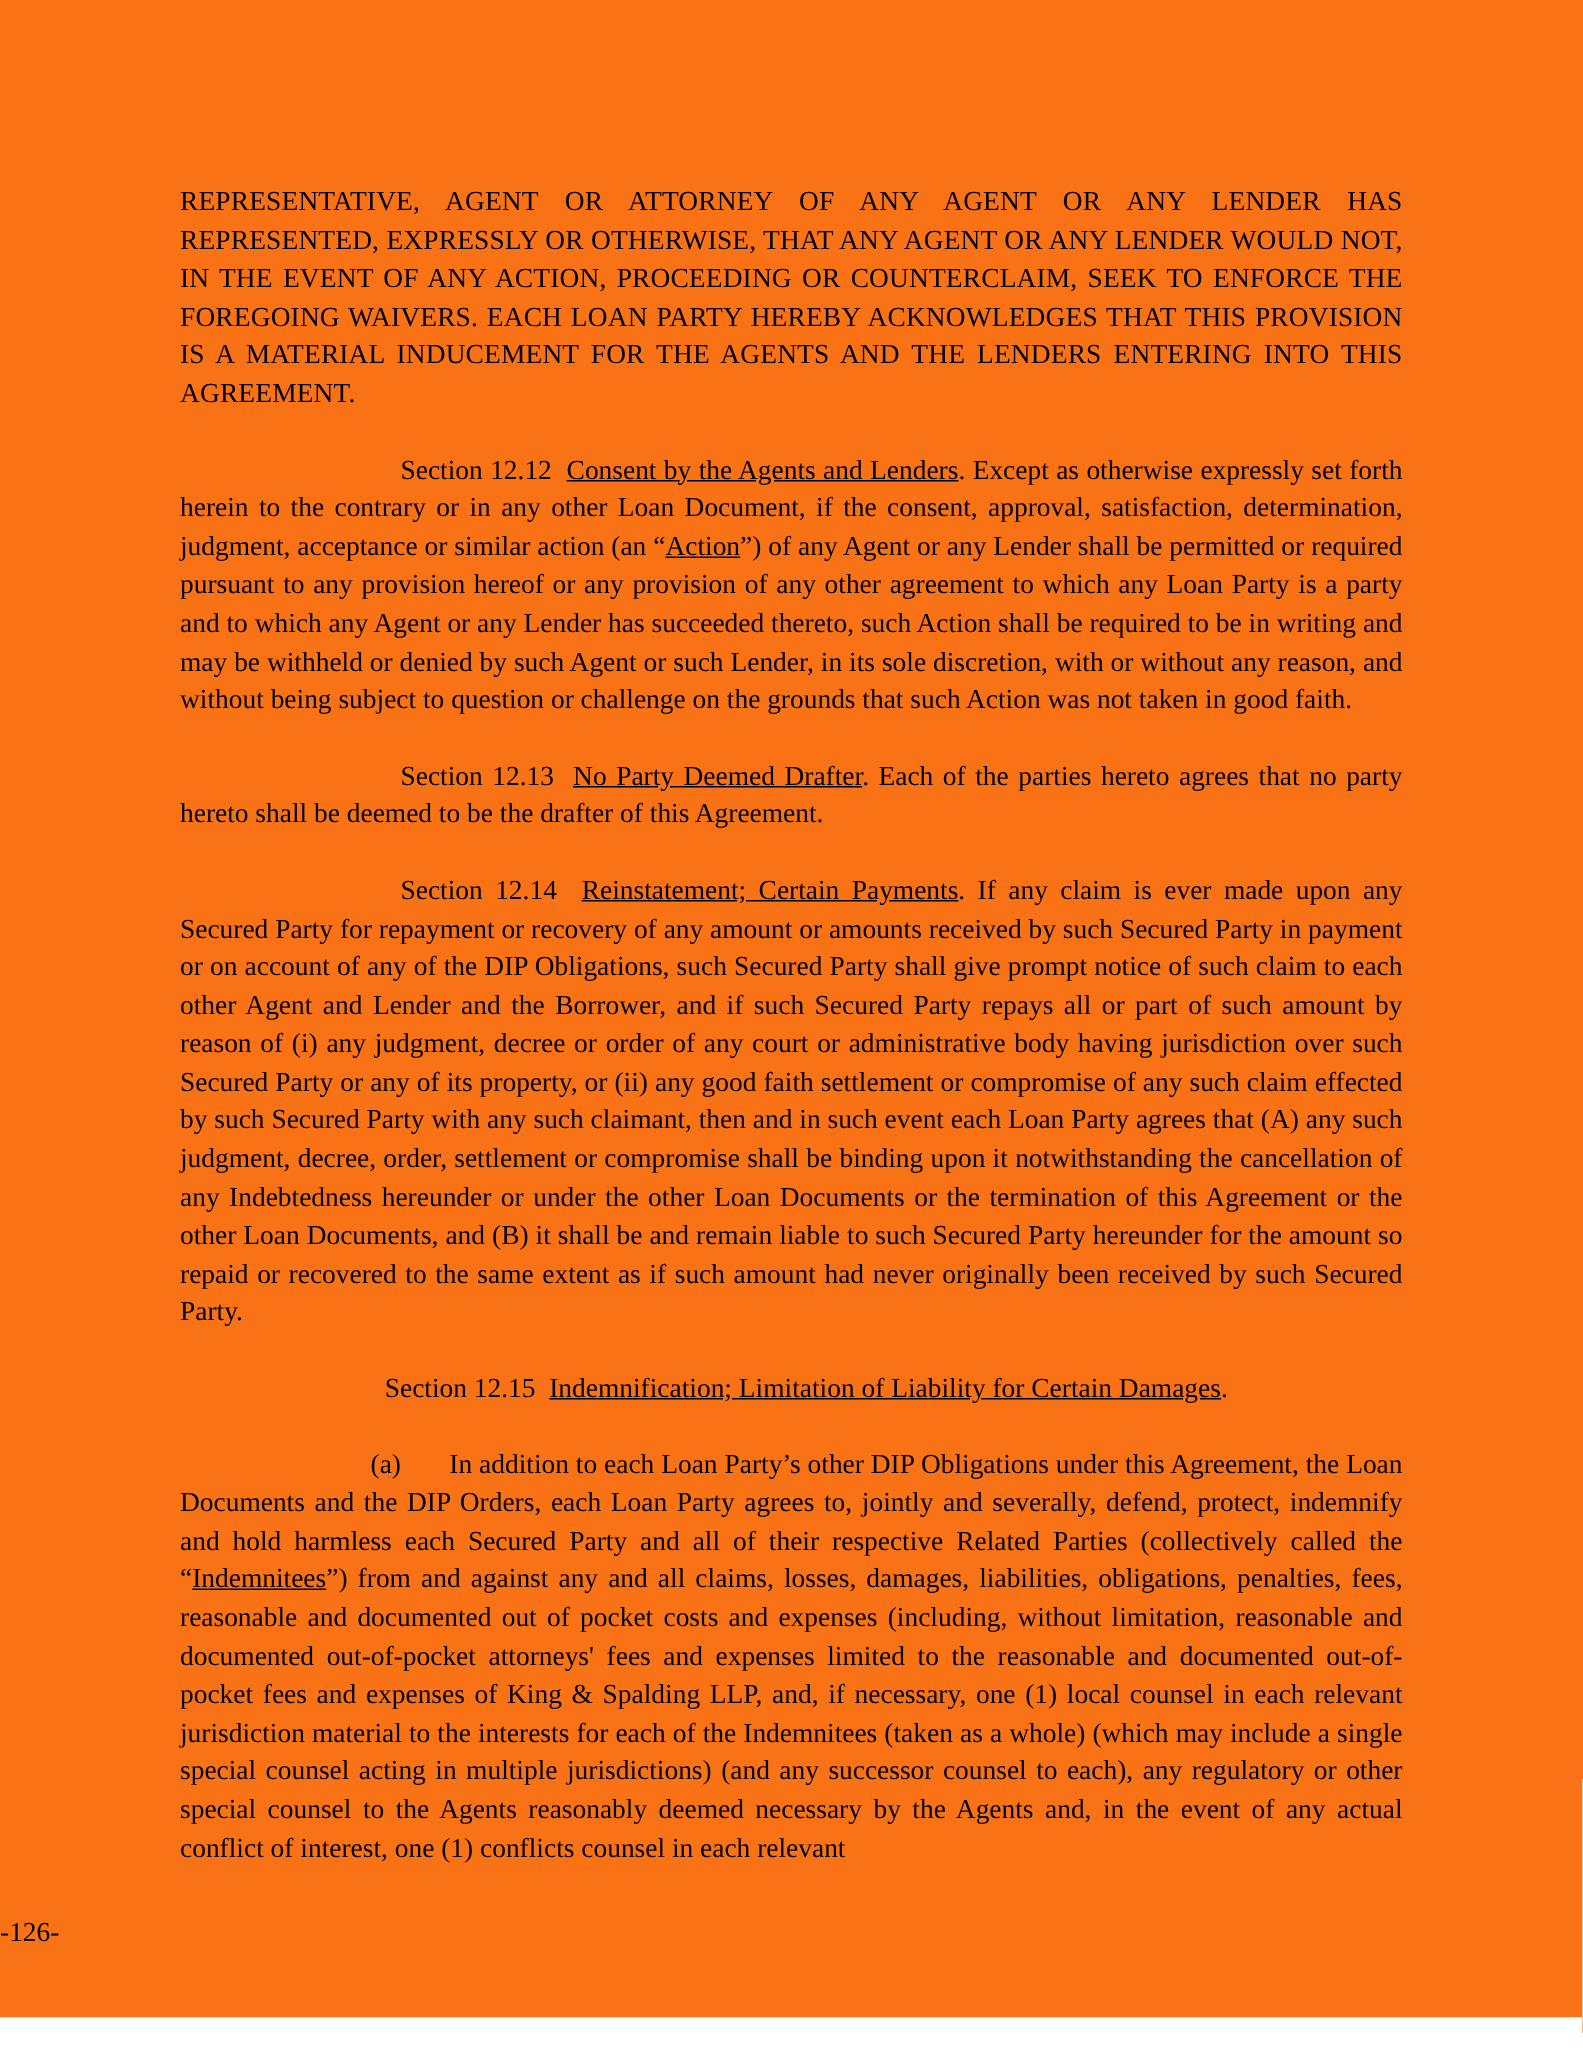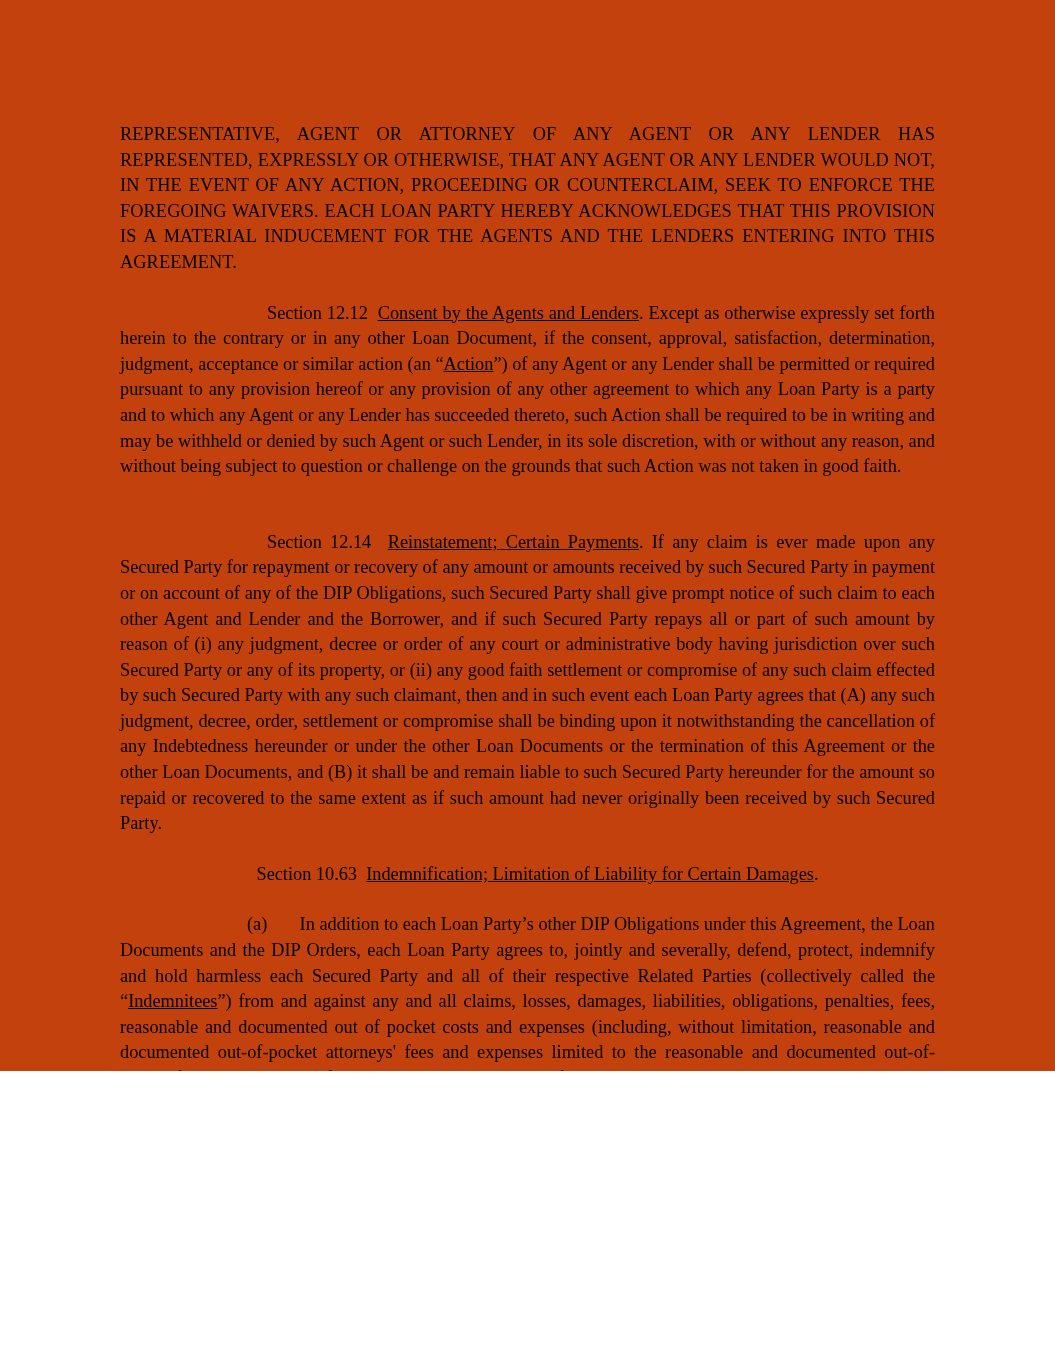--- a/index.html
+++ b/index.html
@@ -3,22 +3,22 @@
 <meta charset="utf-8">
 <style>
   html, body {
     margin: 0;
     padding: 0;
     background: #ffffff;
   }
   .page {
     position: relative;
     width: 1055px;
-    height: 1071px;
-    background: #c2410c;
+    height: 1345px;
+    background: #f97316;
     font-family: "Liberation Serif", "DejaVu Serif", serif;
     color: #000000;
     box-sizing: border-box;
     overflow: hidden;
   }
   .content {
     position: absolute;
     left: 120px;
     top: 122px;
     width: 815px;
@@ -68,31 +68,34 @@
     <p class="para caps">REPRESENTATIVE, AGENT OR ATTORNEY OF ANY AGENT OR ANY LENDER HAS REPRESENTED, EXPRESSLY OR OTHERWISE, THAT ANY AGENT OR ANY LENDER WOULD NOT, IN THE EVENT OF ANY ACTION, PROCEEDING OR COUNTERCLAIM, SEEK TO ENFORCE THE FOREGOING WAIVERS.  EACH LOAN PARTY HEREBY ACKNOWLEDGES THAT THIS PROVISION IS A MATERIAL INDUCEMENT FOR THE AGENTS AND THE LENDERS ENTERING INTO THIS AGREEMENT.</p>
 
     <div class="gap"></div>
 
     <p class="para indent">
       <span class="sec-head">Section 12.12</span><span>&nbsp; </span><span class="u">Consent by the Agents and Lenders</span><span>.  Except as otherwise expressly set forth herein to the contrary or in any other Loan Document, if the consent, approval, satisfaction, determination, judgment, acceptance or similar action (an “</span><span class="u">Action</span><span>”) of any Agent or any Lender shall be permitted or required pursuant to any provision hereof or any provision of any other agreement to which any Loan Party is a party and to which any Agent or any Lender has succeeded thereto, such Action shall be required to be in writing and may be withheld or denied by such Agent or such Lender, in its sole discretion, with or without any reason, and without being subject to question or challenge on the grounds that such Action was not taken in good faith.</span>
     </p>
 
     <div class="gap"></div>
 
+    <p class="para indent">
+      <span class="sec-head">Section 12.13</span><span>&nbsp; </span><span class="u">No Party Deemed Drafter</span><span>.  Each of the parties hereto agrees that no party hereto shall be deemed to be the drafter of this Agreement.</span>
+    </p>
 
     <div class="gap"></div>
 
     <p class="para indent">
       <span class="sec-head">Section 12.14</span><span>&nbsp; </span><span class="u">Reinstatement; Certain Payments</span><span>.  If any claim is ever made upon any Secured Party for repayment or recovery of any amount or amounts received by such Secured Party in payment or on account of any of the DIP Obligations, such Secured Party shall give prompt notice of such claim to each other Agent and Lender and the Borrower, and if such Secured Party repays all or part of such amount by reason of (i) any judgment, decree or order of any court or administrative body having jurisdiction over such Secured Party or any of its property, or (ii) any good faith settlement or compromise of any such claim effected by such Secured Party with any such claimant, then and in such event each Loan Party agrees that (A) any such judgment, decree, order, settlement or compromise shall be binding upon it notwithstanding the cancellation of any Indebtedness hereunder or under the other Loan Documents or the termination of this Agreement or the other Loan Documents, and (B) it shall be and remain liable to such Secured Party hereunder for the amount so repaid or recovered to the same extent as if such amount had never originally been received by such Secured Party.</span>
     </p>
 
     <div class="gap"></div>
 
     <p class="para center">
-      <span class="sec-head">Section 10.63</span><span>&nbsp; </span><span class="u">Indemnification; Limitation of Liability for Certain Damages</span><span>.</span>
+      <span class="sec-head">Section 12.15</span><span>&nbsp; </span><span class="u">Indemnification; Limitation of Liability for Certain Damages</span><span>.</span>
     </p>
 
     <div class="gap"></div>
 
     <p class="para indent">
       <span>(a)</span><span>&nbsp;&nbsp;&nbsp;&nbsp;&nbsp;&nbsp; </span><span>In addition to each Loan Party’s other DIP Obligations under this Agreement, the Loan Documents and the DIP Orders, each Loan Party agrees to, jointly and severally, defend, protect, indemnify and hold harmless each Secured Party and all of their respective Related Parties (collectively called the “</span><span class="u">Indemnitees</span><span>”) from and against any and all claims, losses, damages, liabilities, obligations, penalties, fees, reasonable and documented out of pocket costs and expenses (including, without limitation, reasonable and documented out-of-pocket attorneys' fees and expenses limited to the reasonable and documented out-of-pocket fees and expenses of King &amp; Spalding LLP, and, if necessary, one (1) local counsel in each relevant jurisdiction material to the interests for each of the Indemnitees (taken as a whole) (which may include a single special counsel acting in multiple jurisdictions) (and any successor counsel to each), any regulatory or other special counsel to the Agents reasonably deemed necessary by the Agents and, in the event of any actual conflict of interest, one (1) conflicts counsel in each relevant</span>
     </p>
 
   </div>
 

